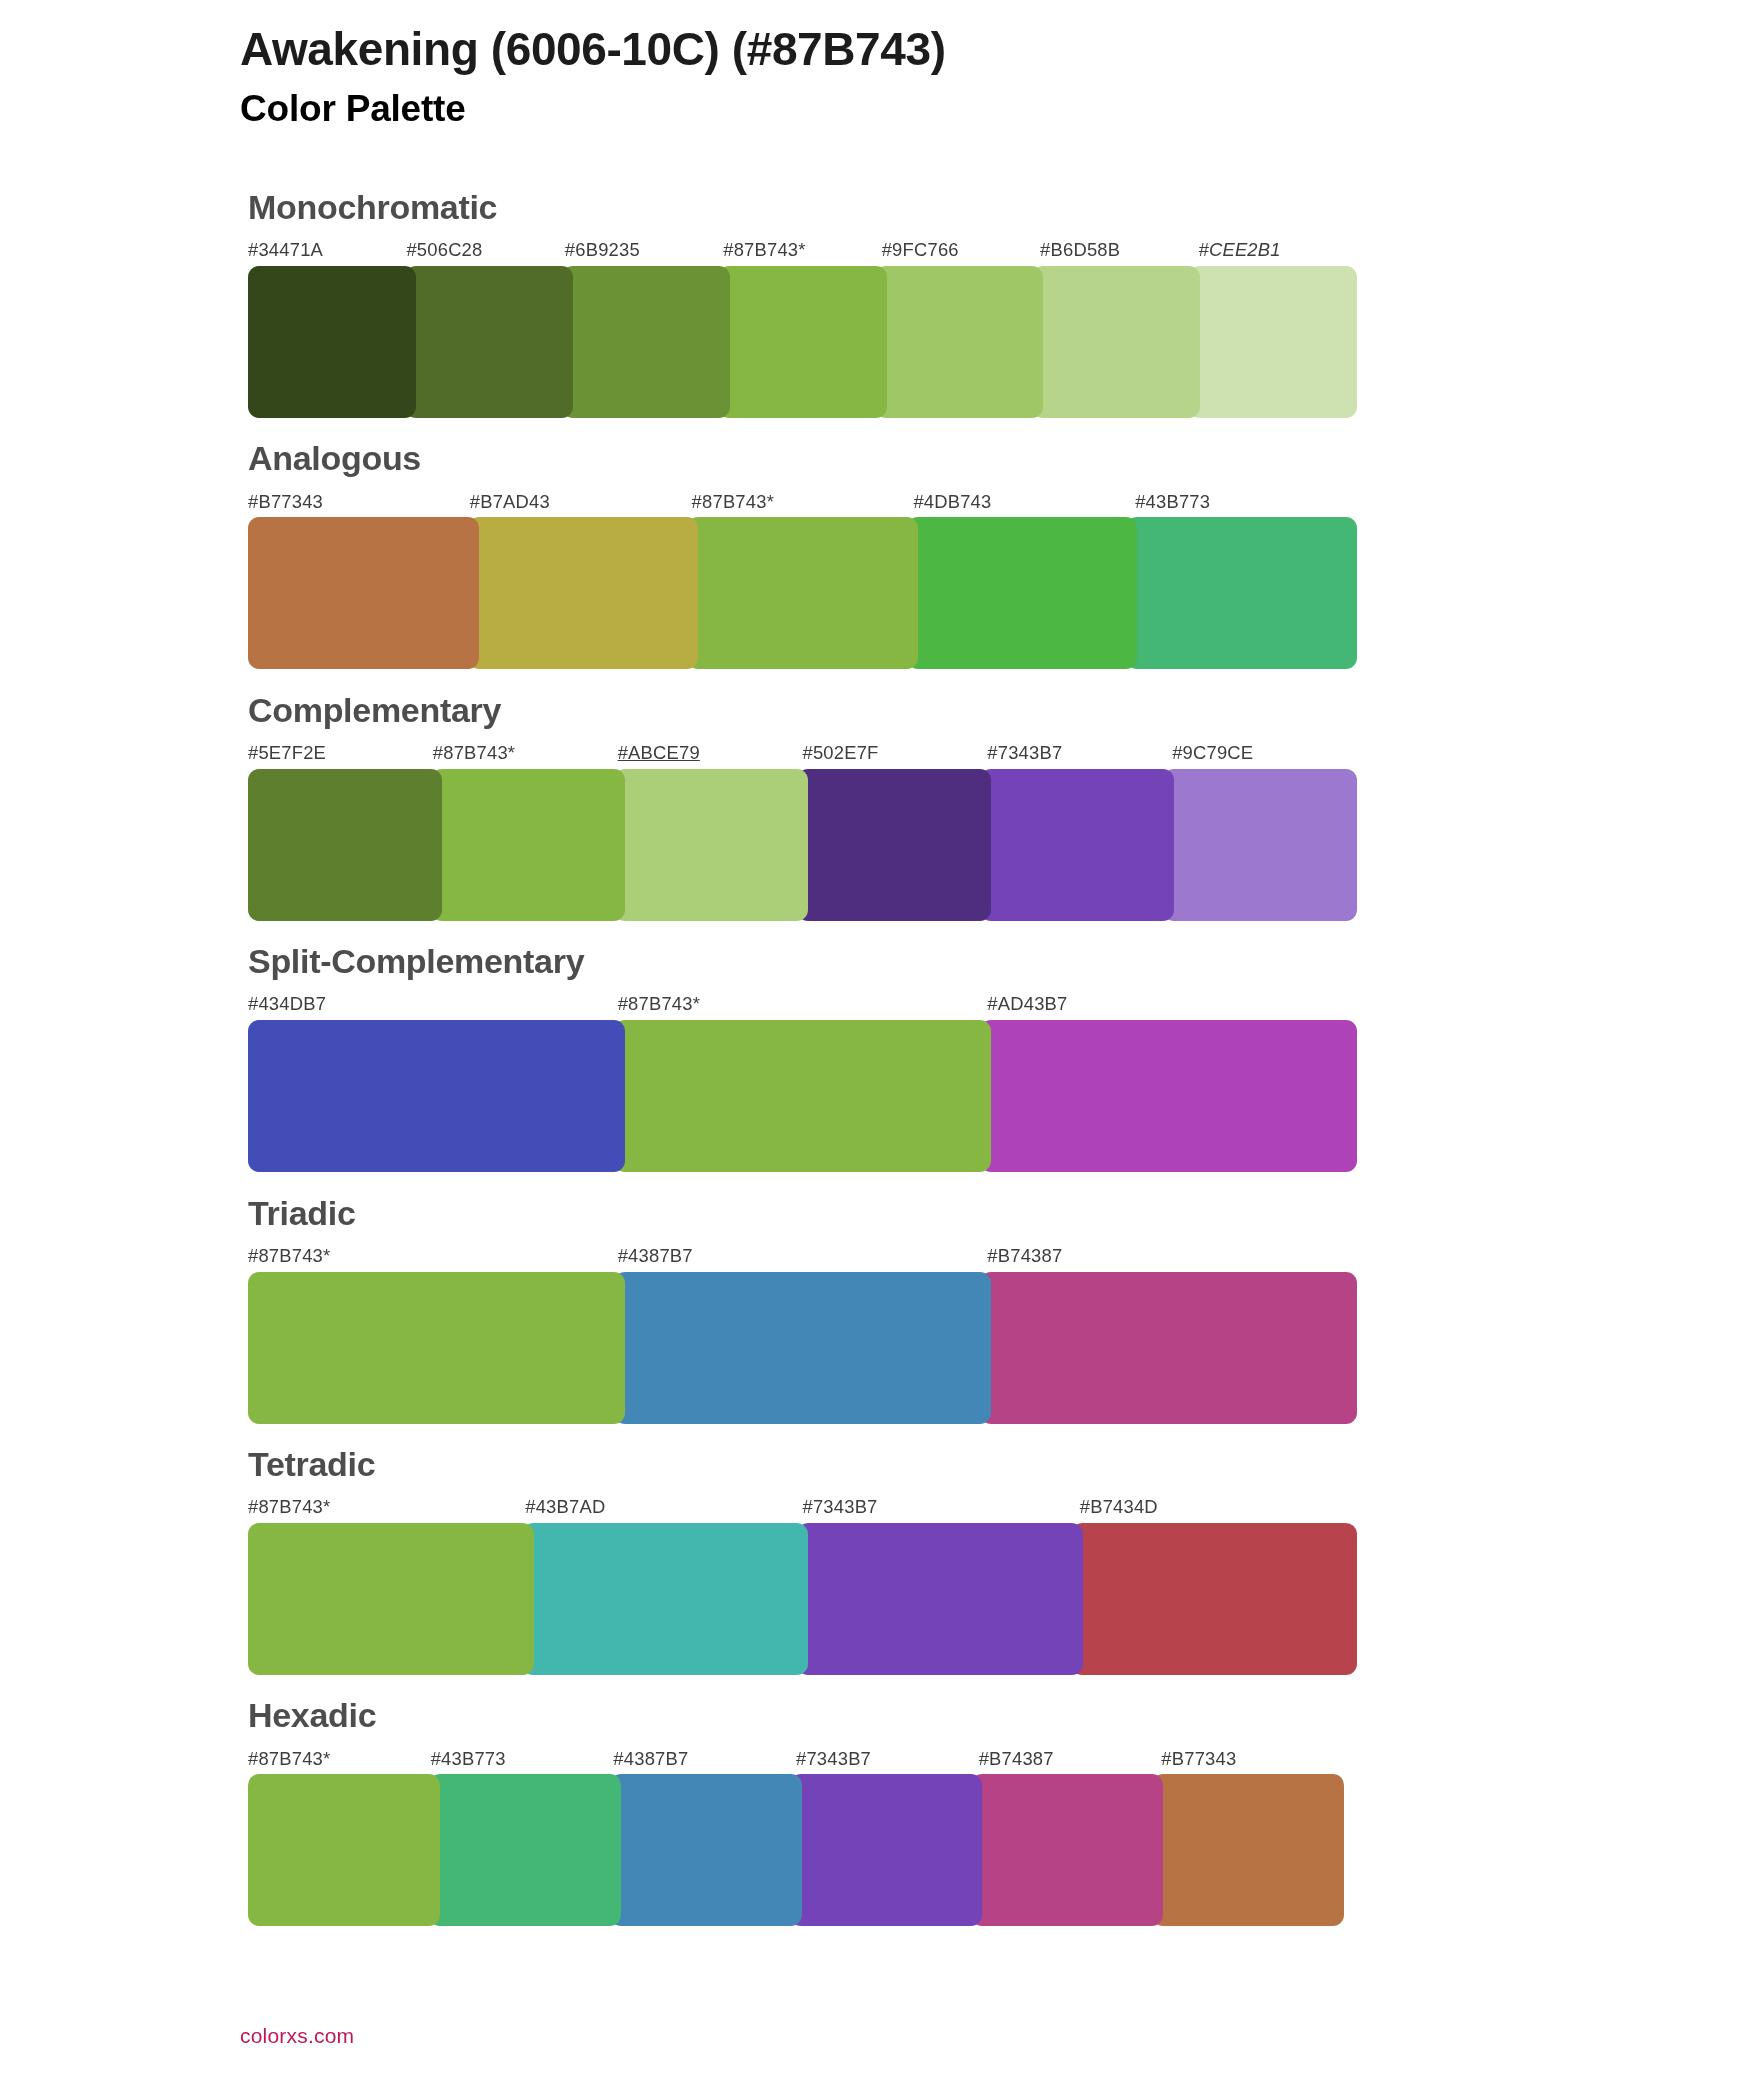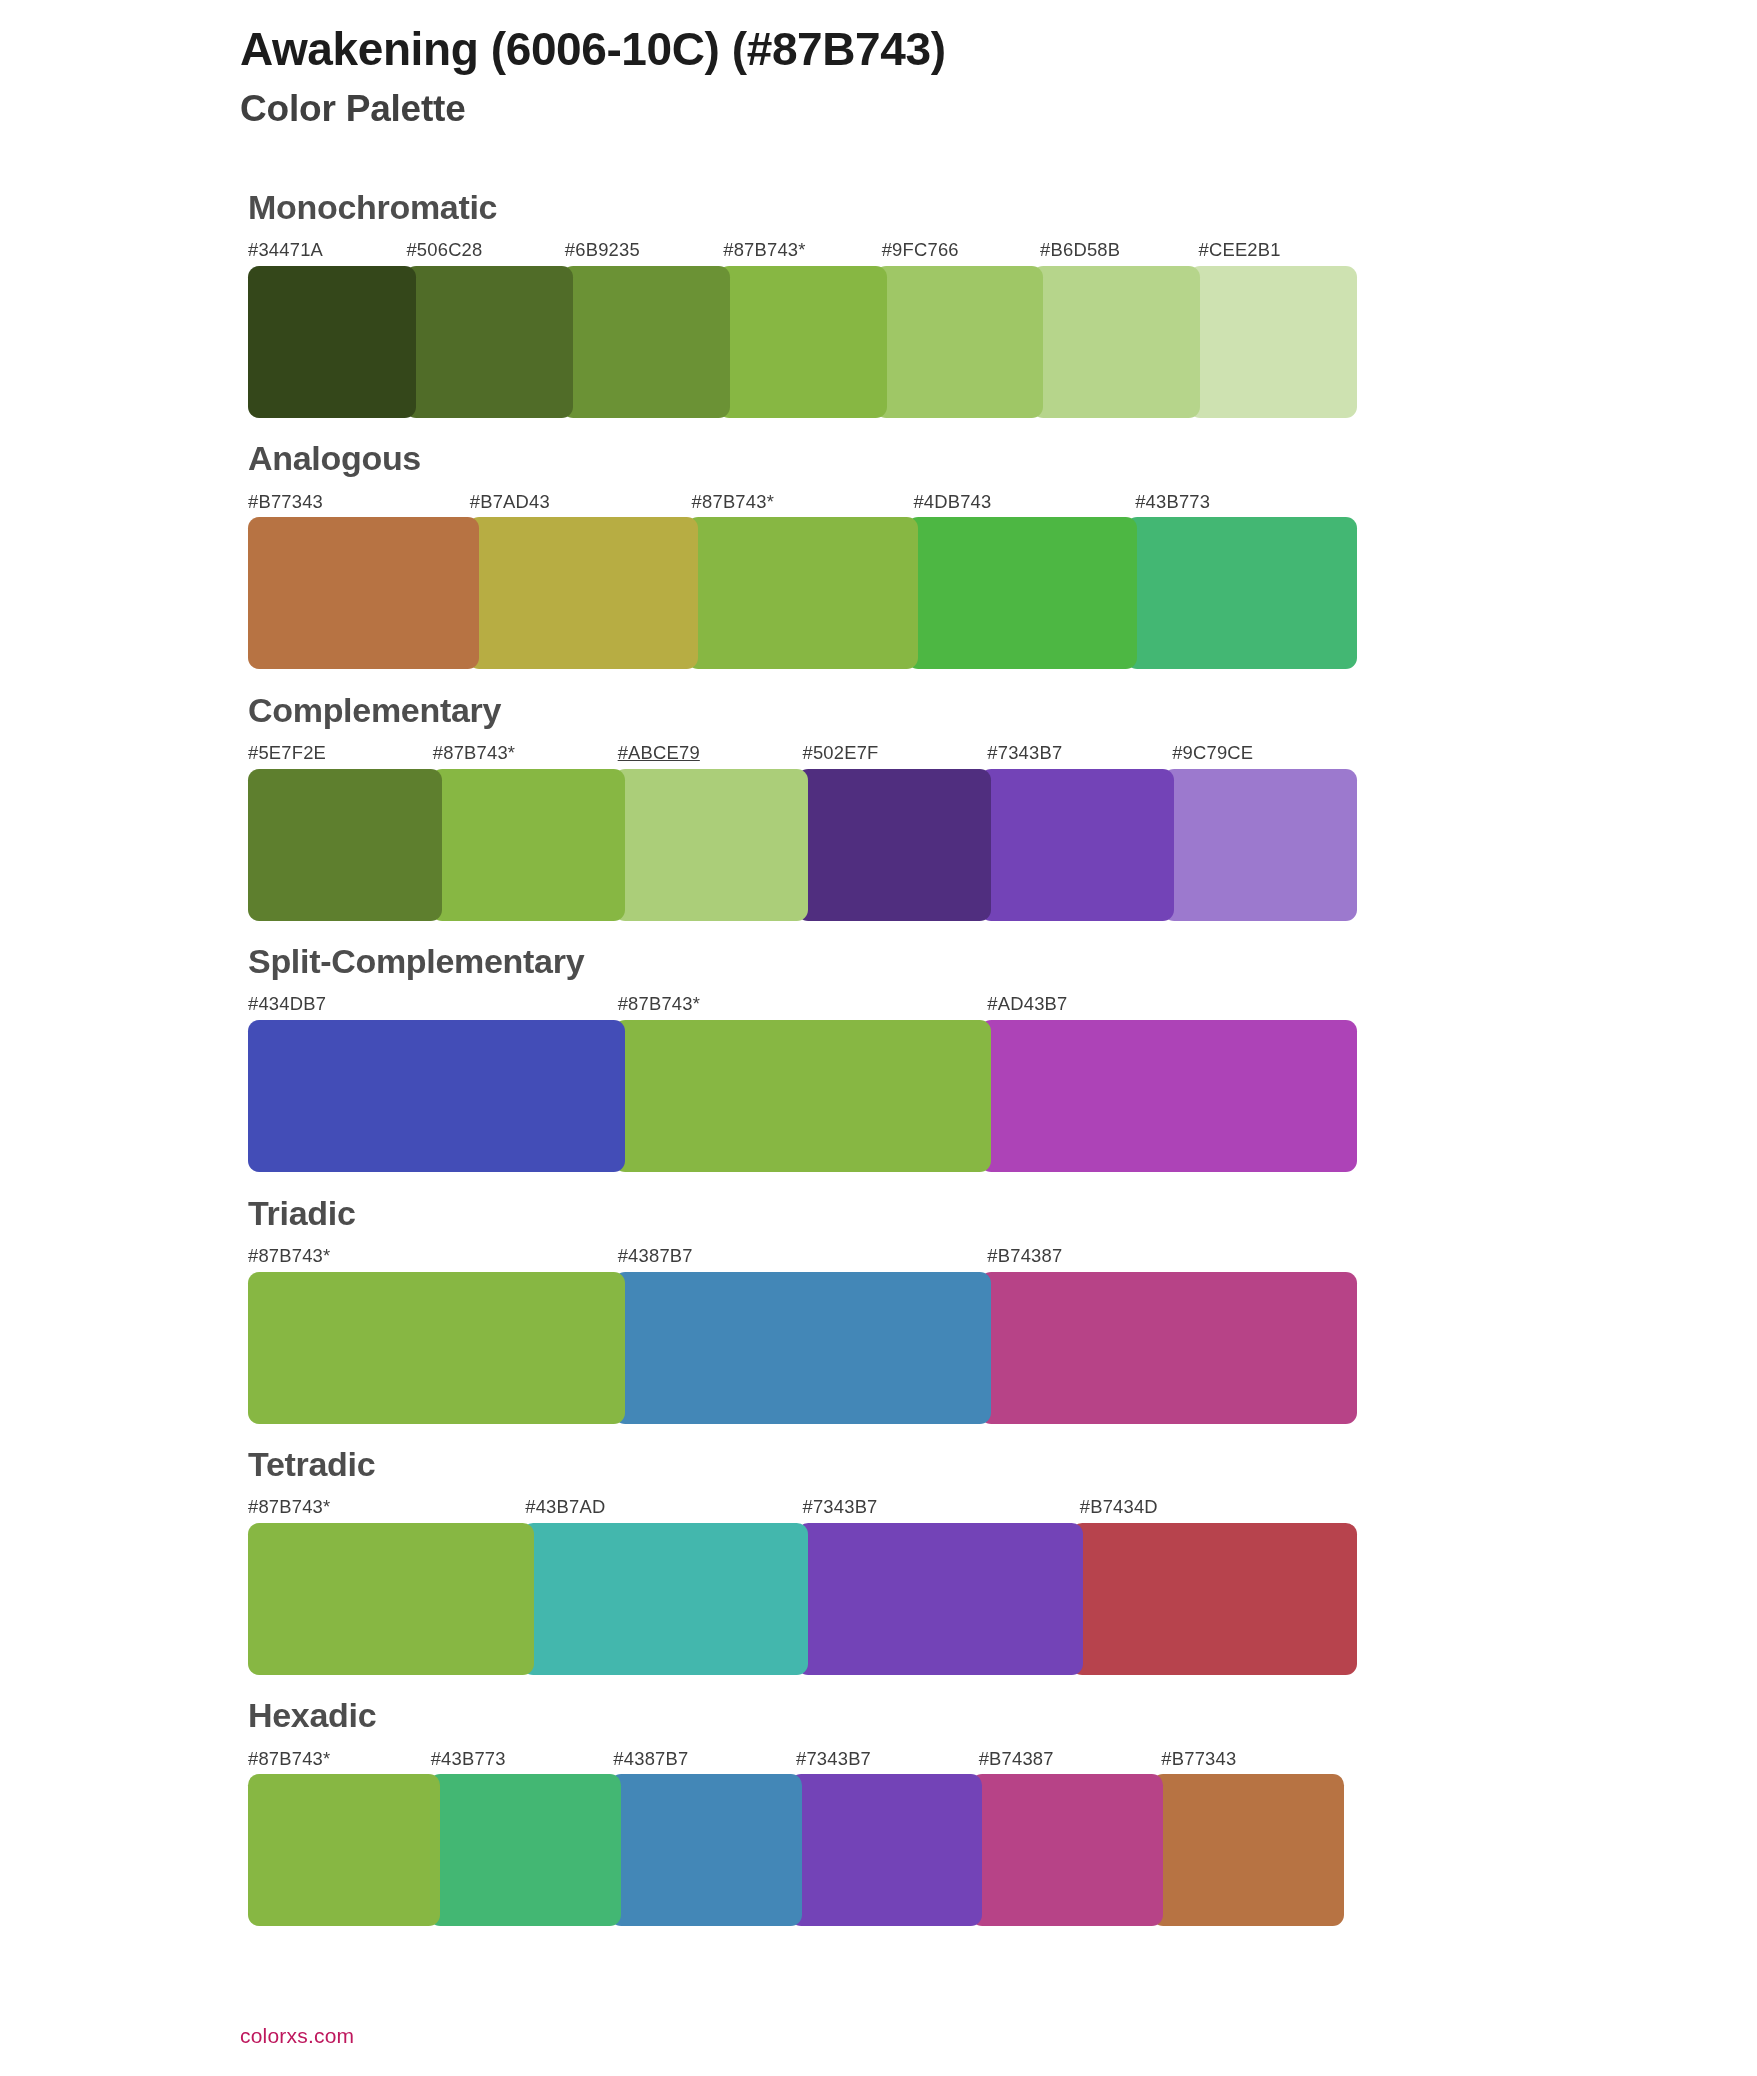--- a/index.html
+++ b/index.html
@@ -32,21 +32,21 @@
     font-weight: bold;
     color: #1c1c1c;
     letter-spacing: -0.4px;
     line-height: 1.12;
     margin: 0;
     white-space: nowrap;
   }
   .page-subtitle {
     font-size: 37px;
     font-weight: bold;
-    color: #404040;
+    color: #000000;
     letter-spacing: -0.2px;
     line-height: 1.2;
     margin: 11.2px 0 0 0;
     white-space: nowrap;
   }
 
   
   .sections {
     margin-top: 58px;
     margin-left: 8px;
@@ -126,21 +126,21 @@
   <div class="sections">
       <div class="section monochromatic">
         <div class="section-title">Monochromatic</div>
         <div class="swatch-labels">
           <div class="swatch-label" style="flex: 1 1 0px;">#34471A</div>
           <div class="swatch-label" style="flex: 1 1 0px;">#506C28</div>
           <div class="swatch-label" style="flex: 1 1 0px;">#6B9235</div>
           <div class="swatch-label" style="flex: 1 1 0px;">#87B743*</div>
           <div class="swatch-label" style="flex: 1 1 0px;">#9FC766</div>
           <div class="swatch-label" style="flex: 1 1 0px;">#B6D58B</div>
-          <div class="swatch-label" style="flex: 1 1 0px;">#CEE2B1</div>
+          <div class="swatch-label" style="flex: 1 1 0px; font-style: italic;">#CEE2B1</div>
         </div>
         <div class="swatch-row">
           <div class="swatch" title="#34471A" style="flex: 1 1 0px; background: rgb(52, 71, 26); z-index: 7;"></div>
           <div class="swatch" title="#506C28" style="flex: 1 1 0px; background: rgb(80, 108, 40); z-index: 6;"></div>
           <div class="swatch" title="#6B9235" style="flex: 1 1 0px; background: rgb(107, 146, 53); z-index: 5;"></div>
           <div class="swatch" title="#87B743*" style="flex: 1 1 0px; background: rgb(135, 183, 67); z-index: 4;"></div>
           <div class="swatch" title="#9FC766" style="flex: 1 1 0px; background: rgb(159, 199, 102); z-index: 3;"></div>
           <div class="swatch" title="#B6D58B" style="flex: 1 1 0px; background: rgb(182, 213, 139); z-index: 2;"></div>
           <div class="swatch" title="#CEE2B1" style="flex: 1 1 0px; background: rgb(206, 226, 177); z-index: 1;"></div>
         </div>

